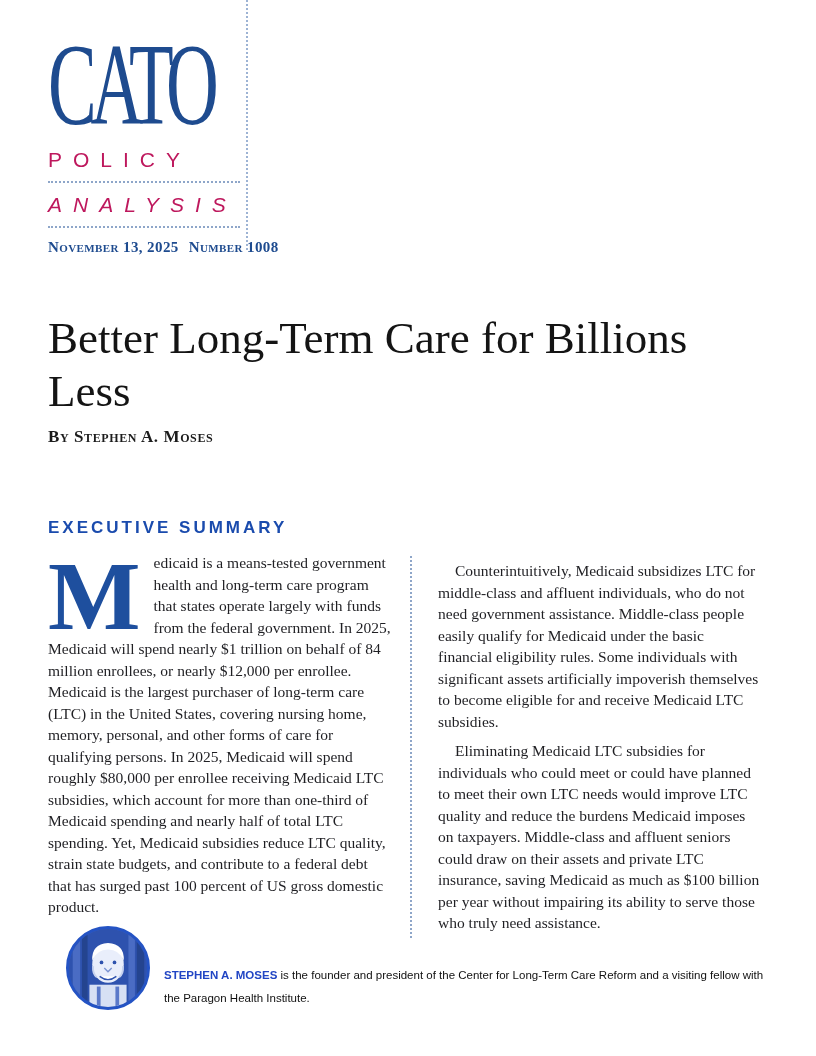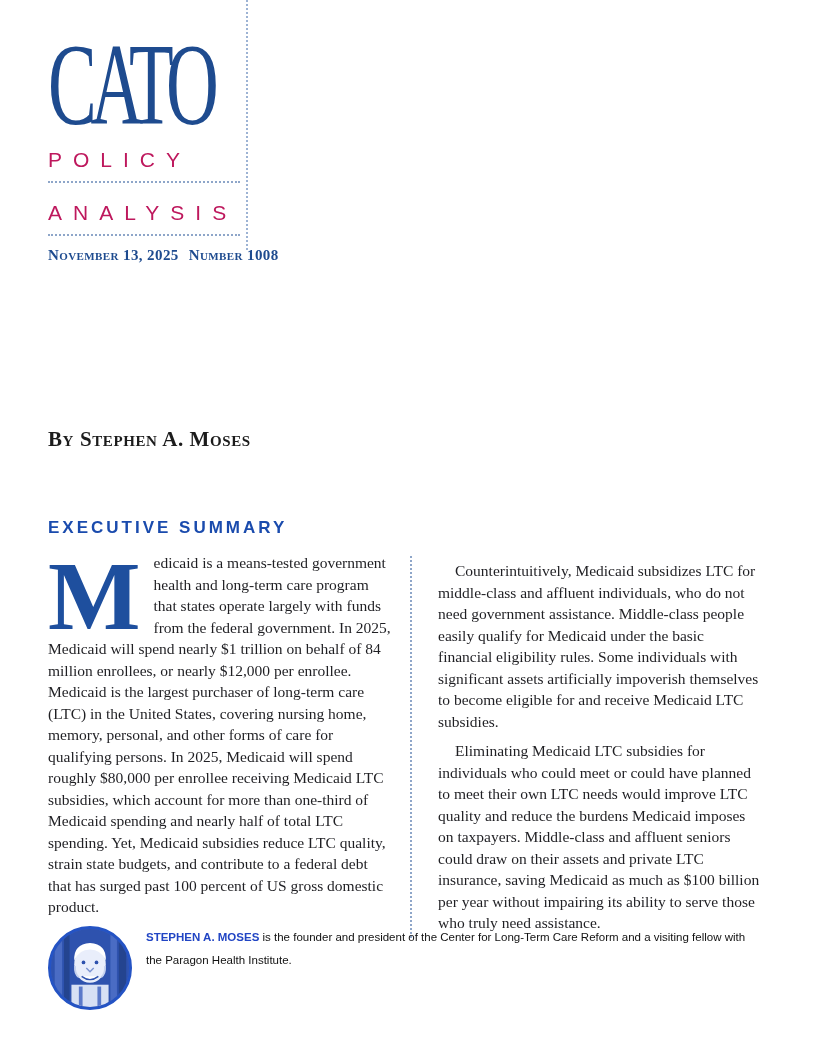--- a/index.html
+++ b/index.html
@@ -66,21 +66,21 @@
     line-height: 1.17;
     font-weight: 400;
     color: #141414;
   }
   .byline {
     position: absolute;
     left: 48px; top: 427px;
     font-family: "Liberation Serif", "DejaVu Serif", serif;
     font-variant: small-caps;
     font-weight: 700;
-    font-size: 21px;
+    font-size: 17px;
     letter-spacing: 0.6px;
     color: #1c1c1c;
   }
 
   
   .section-heading {
     position: absolute;
     left: 48px; top: 518px;
     font-family: "Liberation Sans", "DejaVu Sans", sans-serif;
     font-weight: 700;
@@ -114,24 +114,24 @@
     font-size: 98px;
     line-height: 74px;
     color: #1e4f9e;
     margin: 7px 13px 0 0;
   }
   .col-right p { text-indent: 17px; margin: 8px; }
 
   
   .author-block {
     position: absolute;
-    left: 48px; top: 926px;
+    left: 66px; top: 926px;
     width: 724px;
     display: flex;
-    align-items: flex-start;
+    align-items: flex-end;
   }
   .avatar {
     width: 84px; height: 84px;
     border-radius: 50%;
     border: 3px solid #2453c4;
     overflow: hidden;
     flex: 0 0 auto;
     background: #3a5cb8;
   }
   .avatar svg { display: block; width: 100%; height: 100%; }
@@ -147,28 +147,29 @@
 </style>
 </head>
 <body>
 
 <div class="page">
 
   <div class="masthead">
     <div class="brand-wordmark">CATO</div>
     <div class="brand-line">POLICY</div>
     <div class="dotted-h"></div>
-    <div class="brand-line" style="margin-top:18px;">ANALYSIS</div>
+    <div class="brand-line" style="margin-top:10px;font-style:italic;">ANALYSIS</div>
     <div class="dotted-h"></div>
     <div class="issue-line">
       <span>November 13, 2025</span><span class="issue-no">Number 1008</span>
     </div>
   </div>
   <div class="dotted-v-header"></div>
 
+  <h1 class="article-title">Better Long-Term Care for Billions Less</h1>
   <div class="byline">By Stephen A. Moses</div>
 
   <div class="section-heading">EXECUTIVE SUMMARY</div>
 
   <div class="columns">
     <div class="col-left body-text">
       <span class="dropcap">M</span><span>edicaid is a means-tested government health and long-term care program that states operate largely with funds from the federal government. In 2025, Medicaid will spend nearly $1 trillion on behalf of 84 million enrollees, or nearly $12,000 per enrollee. Medicaid is the largest purchaser of long-term care (LTC) in the United States, covering nursing home, memory, personal, and other forms of care for qualifying persons. In 2025, Medicaid will spend roughly $80,000 per enrollee receiving Medicaid LTC subsidies, which account for more than one-third of Medicaid spending and nearly half of total LTC spending. Yet, Medicaid subsidies reduce LTC quality, strain state budgets, and contribute to a federal debt that has surged past 100 percent of US gross domestic product.</span>
     </div>
     <div class="col-divider"></div>
     <div class="col-right body-text">

